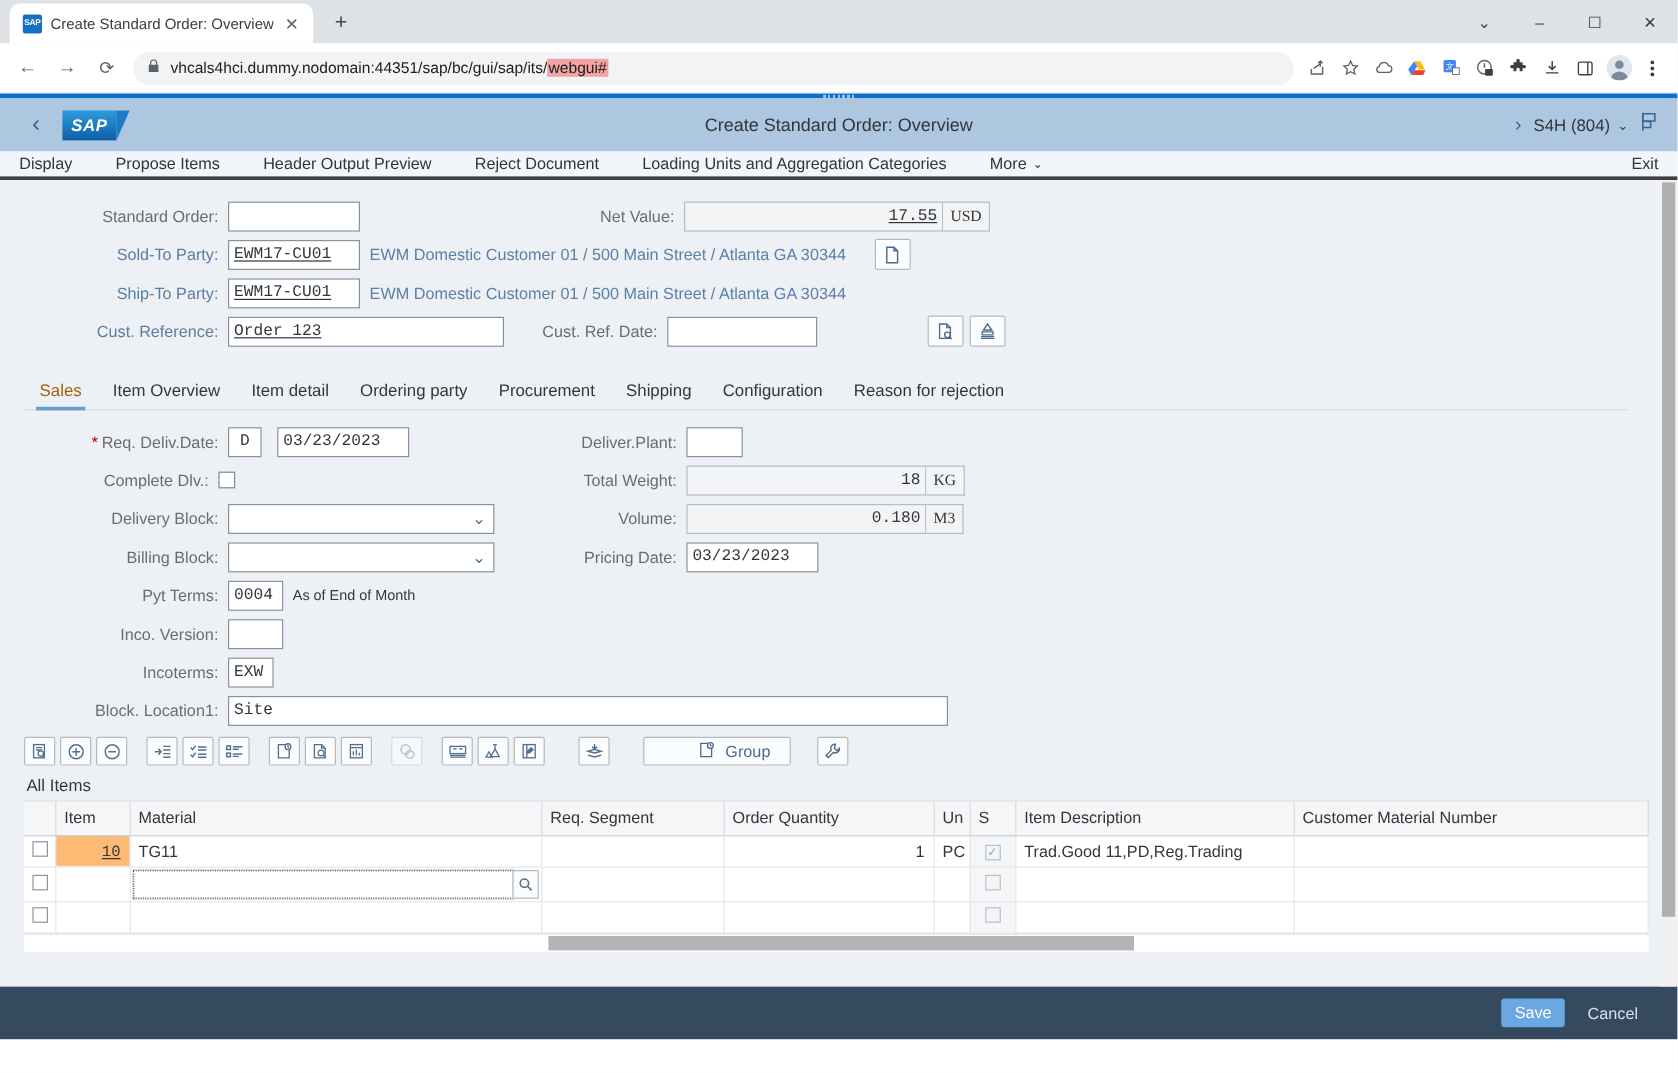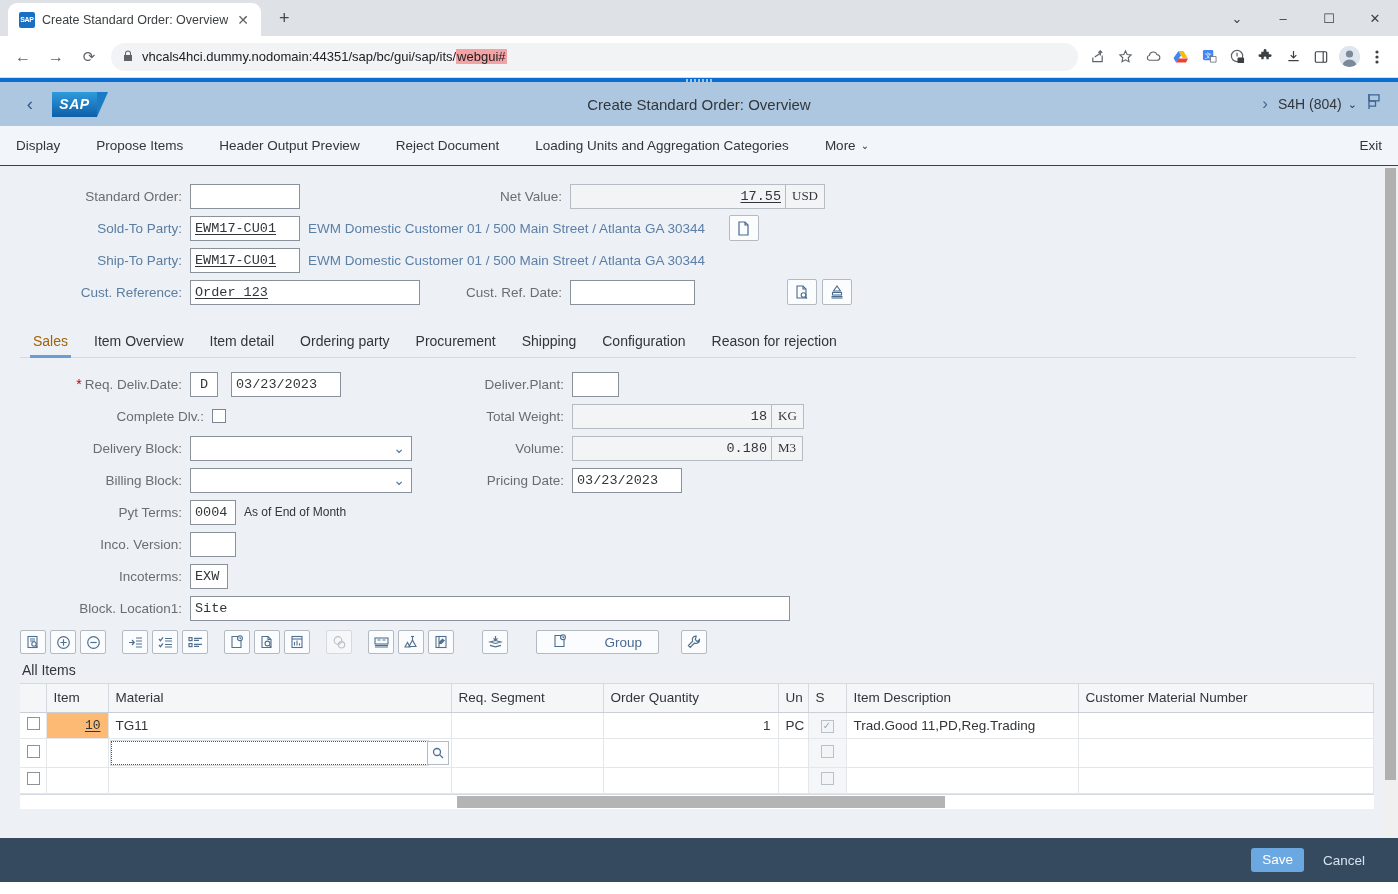--- a/index.html
+++ b/index.html
@@ -110,22 +110,22 @@
   }
   .sap-header-right{
     margin-left:auto;display:flex;align-items:center;gap:10px;z-index:2;
   }
   .sap-header-right .chev-r{font-size:17px;color:#42688f;font-weight:300;}
   .sys-id{font-size:14px;color:#32363a;display:flex;align-items:center;gap:6px;}
   .sys-id .dn{font-size:11px;}
   .flag-ic{font-size:17px;color:#3d6592;}
 
   .sap-actionbar{
-    height:40px;background:#f2f5f9;display:flex;align-items:center;
-    padding:0 16px;border-bottom:1px solid #404040;font-size:13.5px;
+    height:24px;background:#f2f5f9;display:flex;align-items:center;
+    padding:0 16px;border-bottom:3px solid #404040;font-size:13.5px;
   }
   .act{color:#32363a;margin-right:36px;white-space:nowrap;}
   .act.more{display:flex;align-items:center;gap:5px;}
   .act.more .cd{font-size:10px;}
   .act.exit{margin-left:auto;margin-right:0;}
 
   
   .content-wrap{position:relative;height:672px;background:#edf1f6;}
   .scroll-v{
     position:absolute;right:0;top:0;width:15px;height:672px;background:#f0f0f0;
@@ -460,21 +460,21 @@
 
       <div class="frow">
         <div class="lbl blue" style="width:190px">Ship-To Party:</div>
         <input class="sapfield ul" style="width: 110px;" value="EWM17-CU01">
         <div class="addr">EWM Domestic Customer 01 / 500 Main Street / Atlanta GA 30344</div>
       </div>
 
       <div class="frow">
         <div class="lbl blue" style="width:190px">Cust. Reference:</div>
         <input class="sapfield ul" style="width: 230px;" value="Order 123">
-        <div class="lbl" style="width:150px">Cust. Ref. Date:</div>
+        <div class="lbl" style="width:136px">Cust. Ref. Date:</div>
         <input class="sapfield" style="width: 125px;" value="">
         <div class="iconbtn" style="margin-left:92px">
           <svg width="14" height="15" viewBox="0 0 14 15" fill="none" stroke="#4a6b8f" stroke-width="1.1">
               <path d="M2 1h6l3 3v9H2z"></path>
               <path d="M8 1v3h3"></path>
               <circle cx="8.5" cy="10" r="2.3" fill="#fff"></circle>
               <path d="M10.2 11.7L12 13.5"></path>
             </svg>
         </div>
         <div class="iconbtn" style="margin-left:5px">
@@ -504,21 +504,21 @@
       <div class="frow">
         <div class="lbl" style="width:190px;display:flex;align-items:center;justify-content:flex-end">
           <span class="req-star">*</span>
           <span>Req. Deliv.Date:</span>
         </div>
         <input class="sapfield" style="width: 28px; text-align: center;" value="D">
         <input class="sapfield" style="width: 110px; margin-left: 13px;" value="03/23/2023">
       </div>
 
       <div class="frow">
-        <div class="lbl" style="width:212px">Complete Dlv.:</div>
+        <div class="lbl" style="width:182px">Complete Dlv.:</div>
         <span style="width:14px;height:14px;border:1px solid #7d868f;background:#fff;display:inline-block"></span>
       </div>
 
       <div class="frow">
         <div class="lbl" style="width:190px">Delivery Block:</div>
         <div class="sel">
           <span style="font-size:14px">⌄</span>
         </div>
       </div>
 
@@ -667,21 +667,21 @@
             <path d="M8.5 3.5l2.5 2-3.5 3.5H5V6.8z" fill="#51708f" stroke="none"></path>
           </svg>
       </div>
       <div class="ibtn gap" style="margin-left:24px">
         <svg width="15" height="14" viewBox="0 0 15 14" fill="none" stroke="#51708f" stroke-width="1.2">
             <path d="M7.5 1v4M5.5 3.3l2 2 2-2"></path>
             <path d="M2 7l5.5-1.5L13 7l-5.5 1.5z"></path>
             <path d="M2 10.3l5.5 1.5 5.5-1.5"></path>
           </svg>
       </div>
-      <div class="gbtn" style="margin-left:24px;width:123px;justify-content:space-between">
+      <div class="gbtn" style="margin-left:24px;width:123px;justify-content:flex-end">
         <span>
           <svg width="14" height="14" viewBox="0 0 14 14" fill="none" stroke="#4a6b8f" stroke-width="1.1">
               <path d="M2 1.5h6l3 3v8H2z"></path>
               <path d="M8 1.5v3h3"></path>
               <circle cx="10" cy="3.2" r="2.4" fill="#fbfcfd"></circle>
               <path d="M10 1.8v1.5l1 .6"></path>
             </svg>
         </span>
         <span>Group</span>
       </div>

